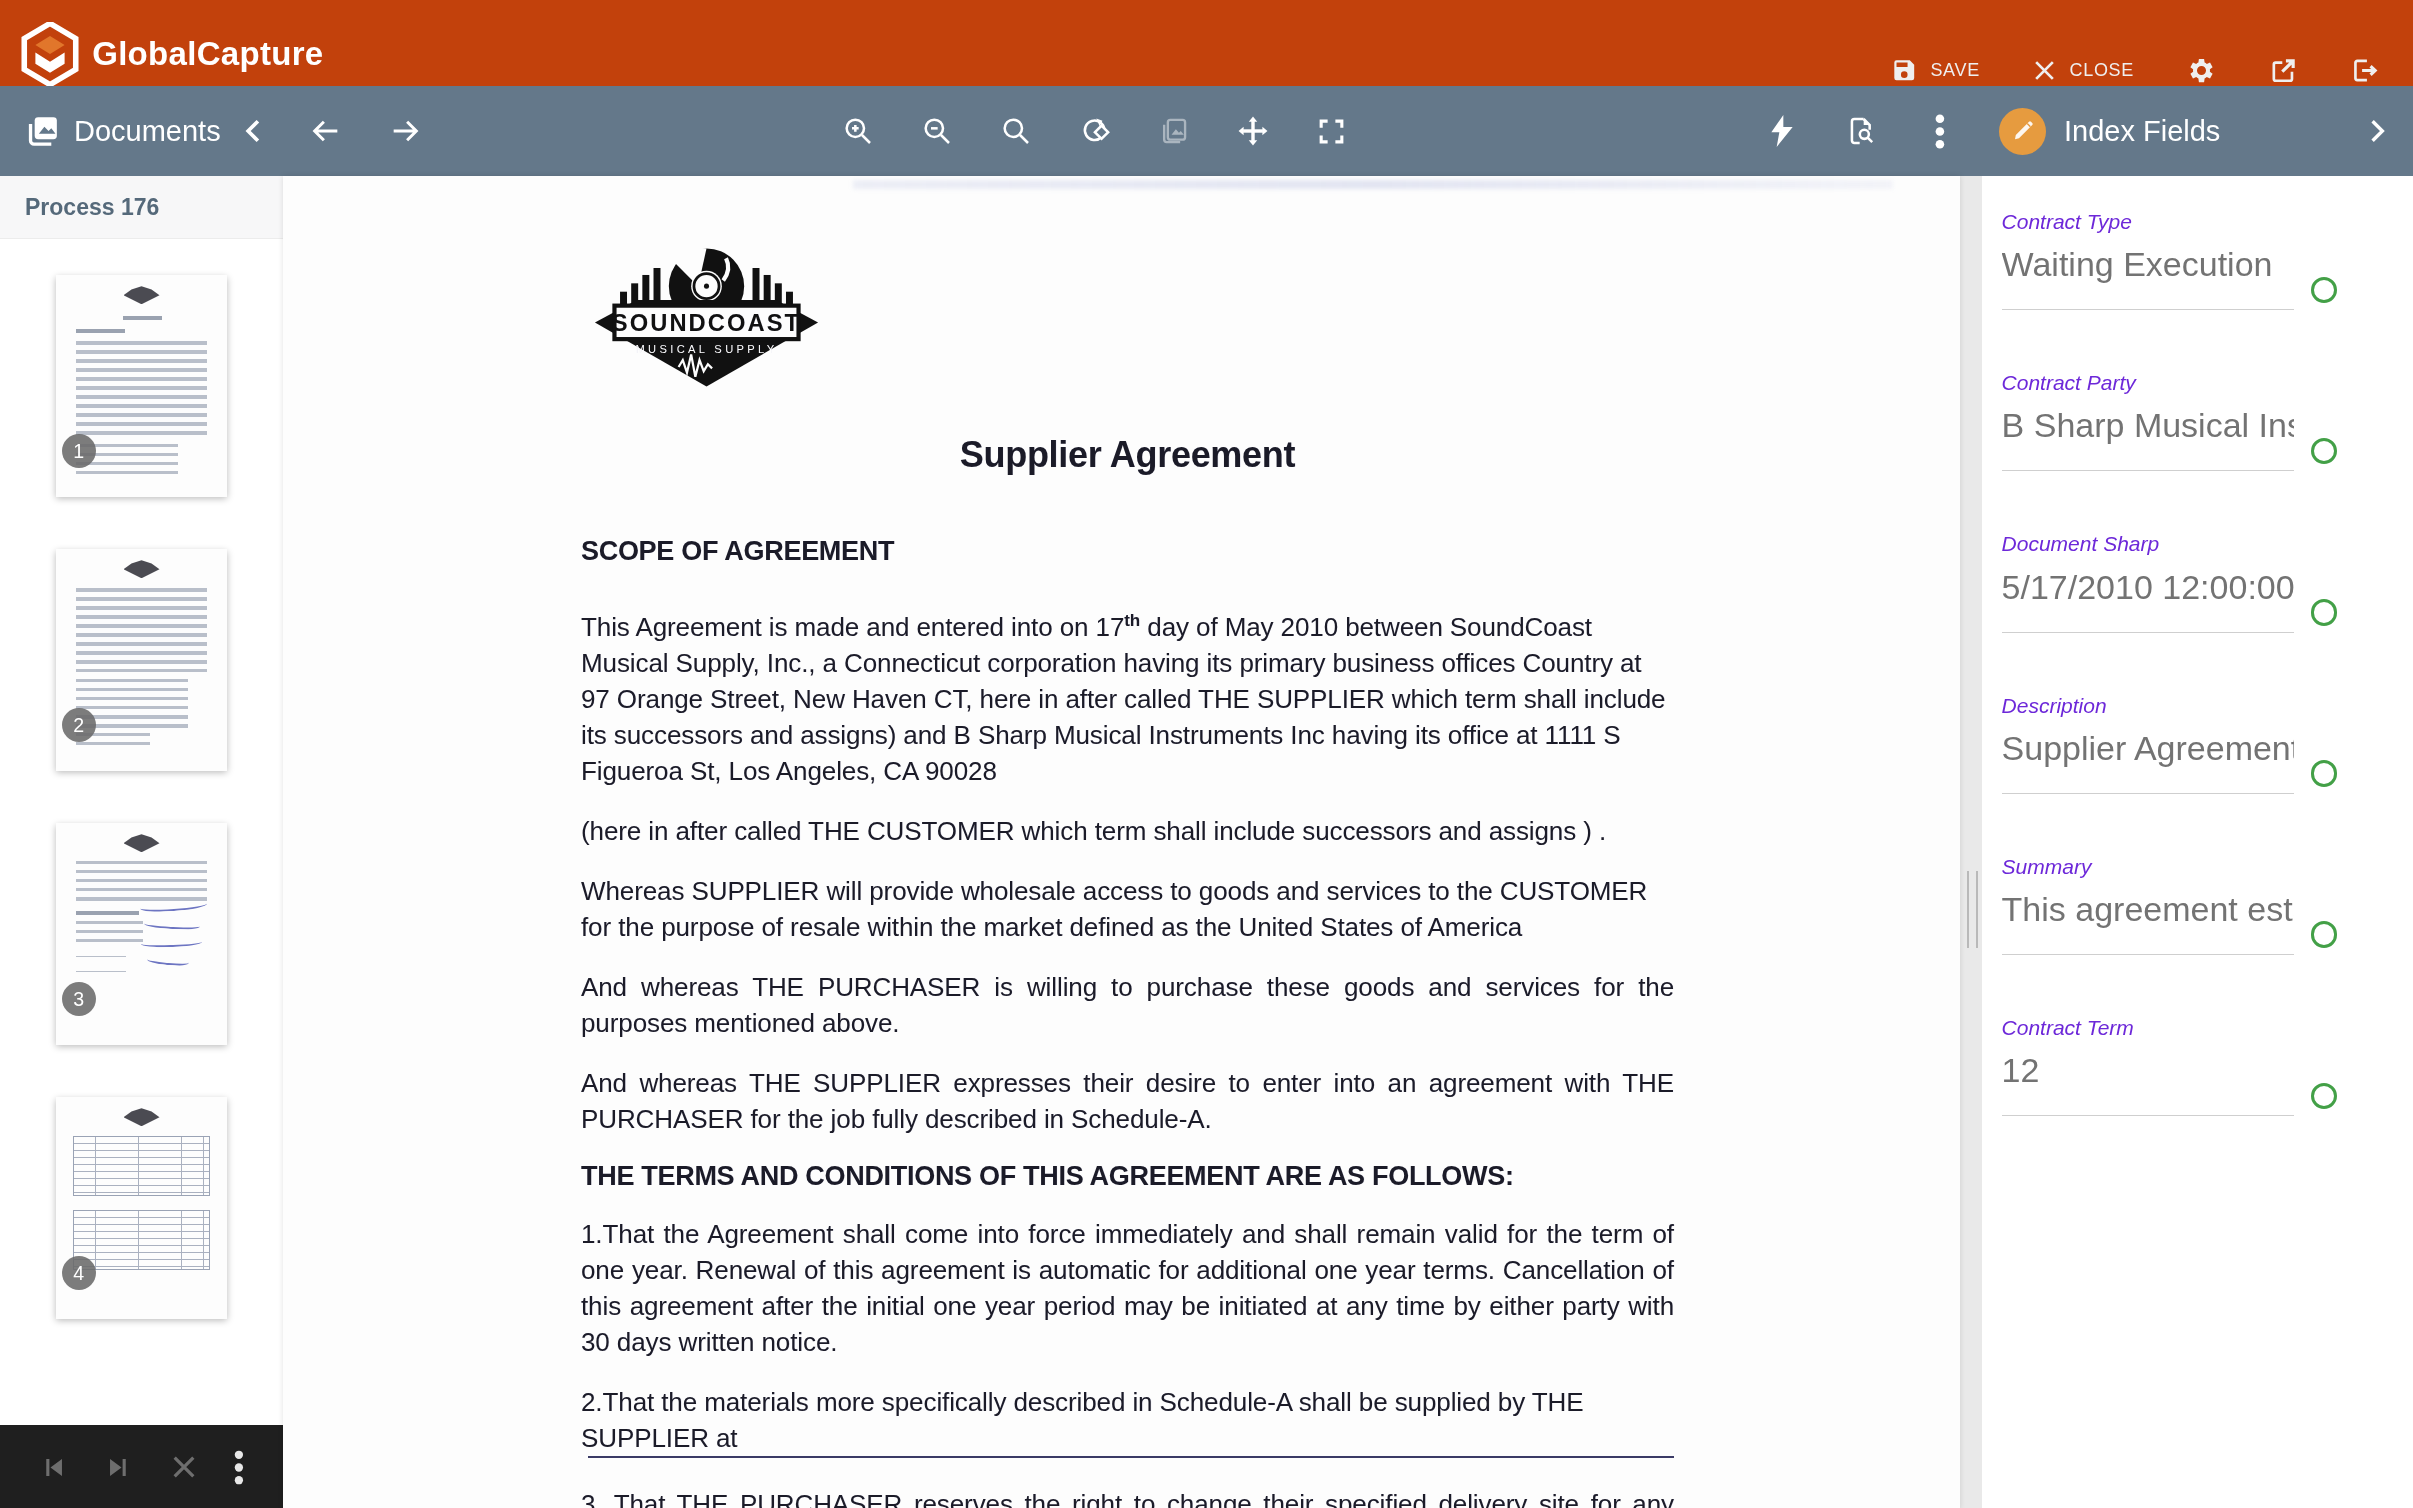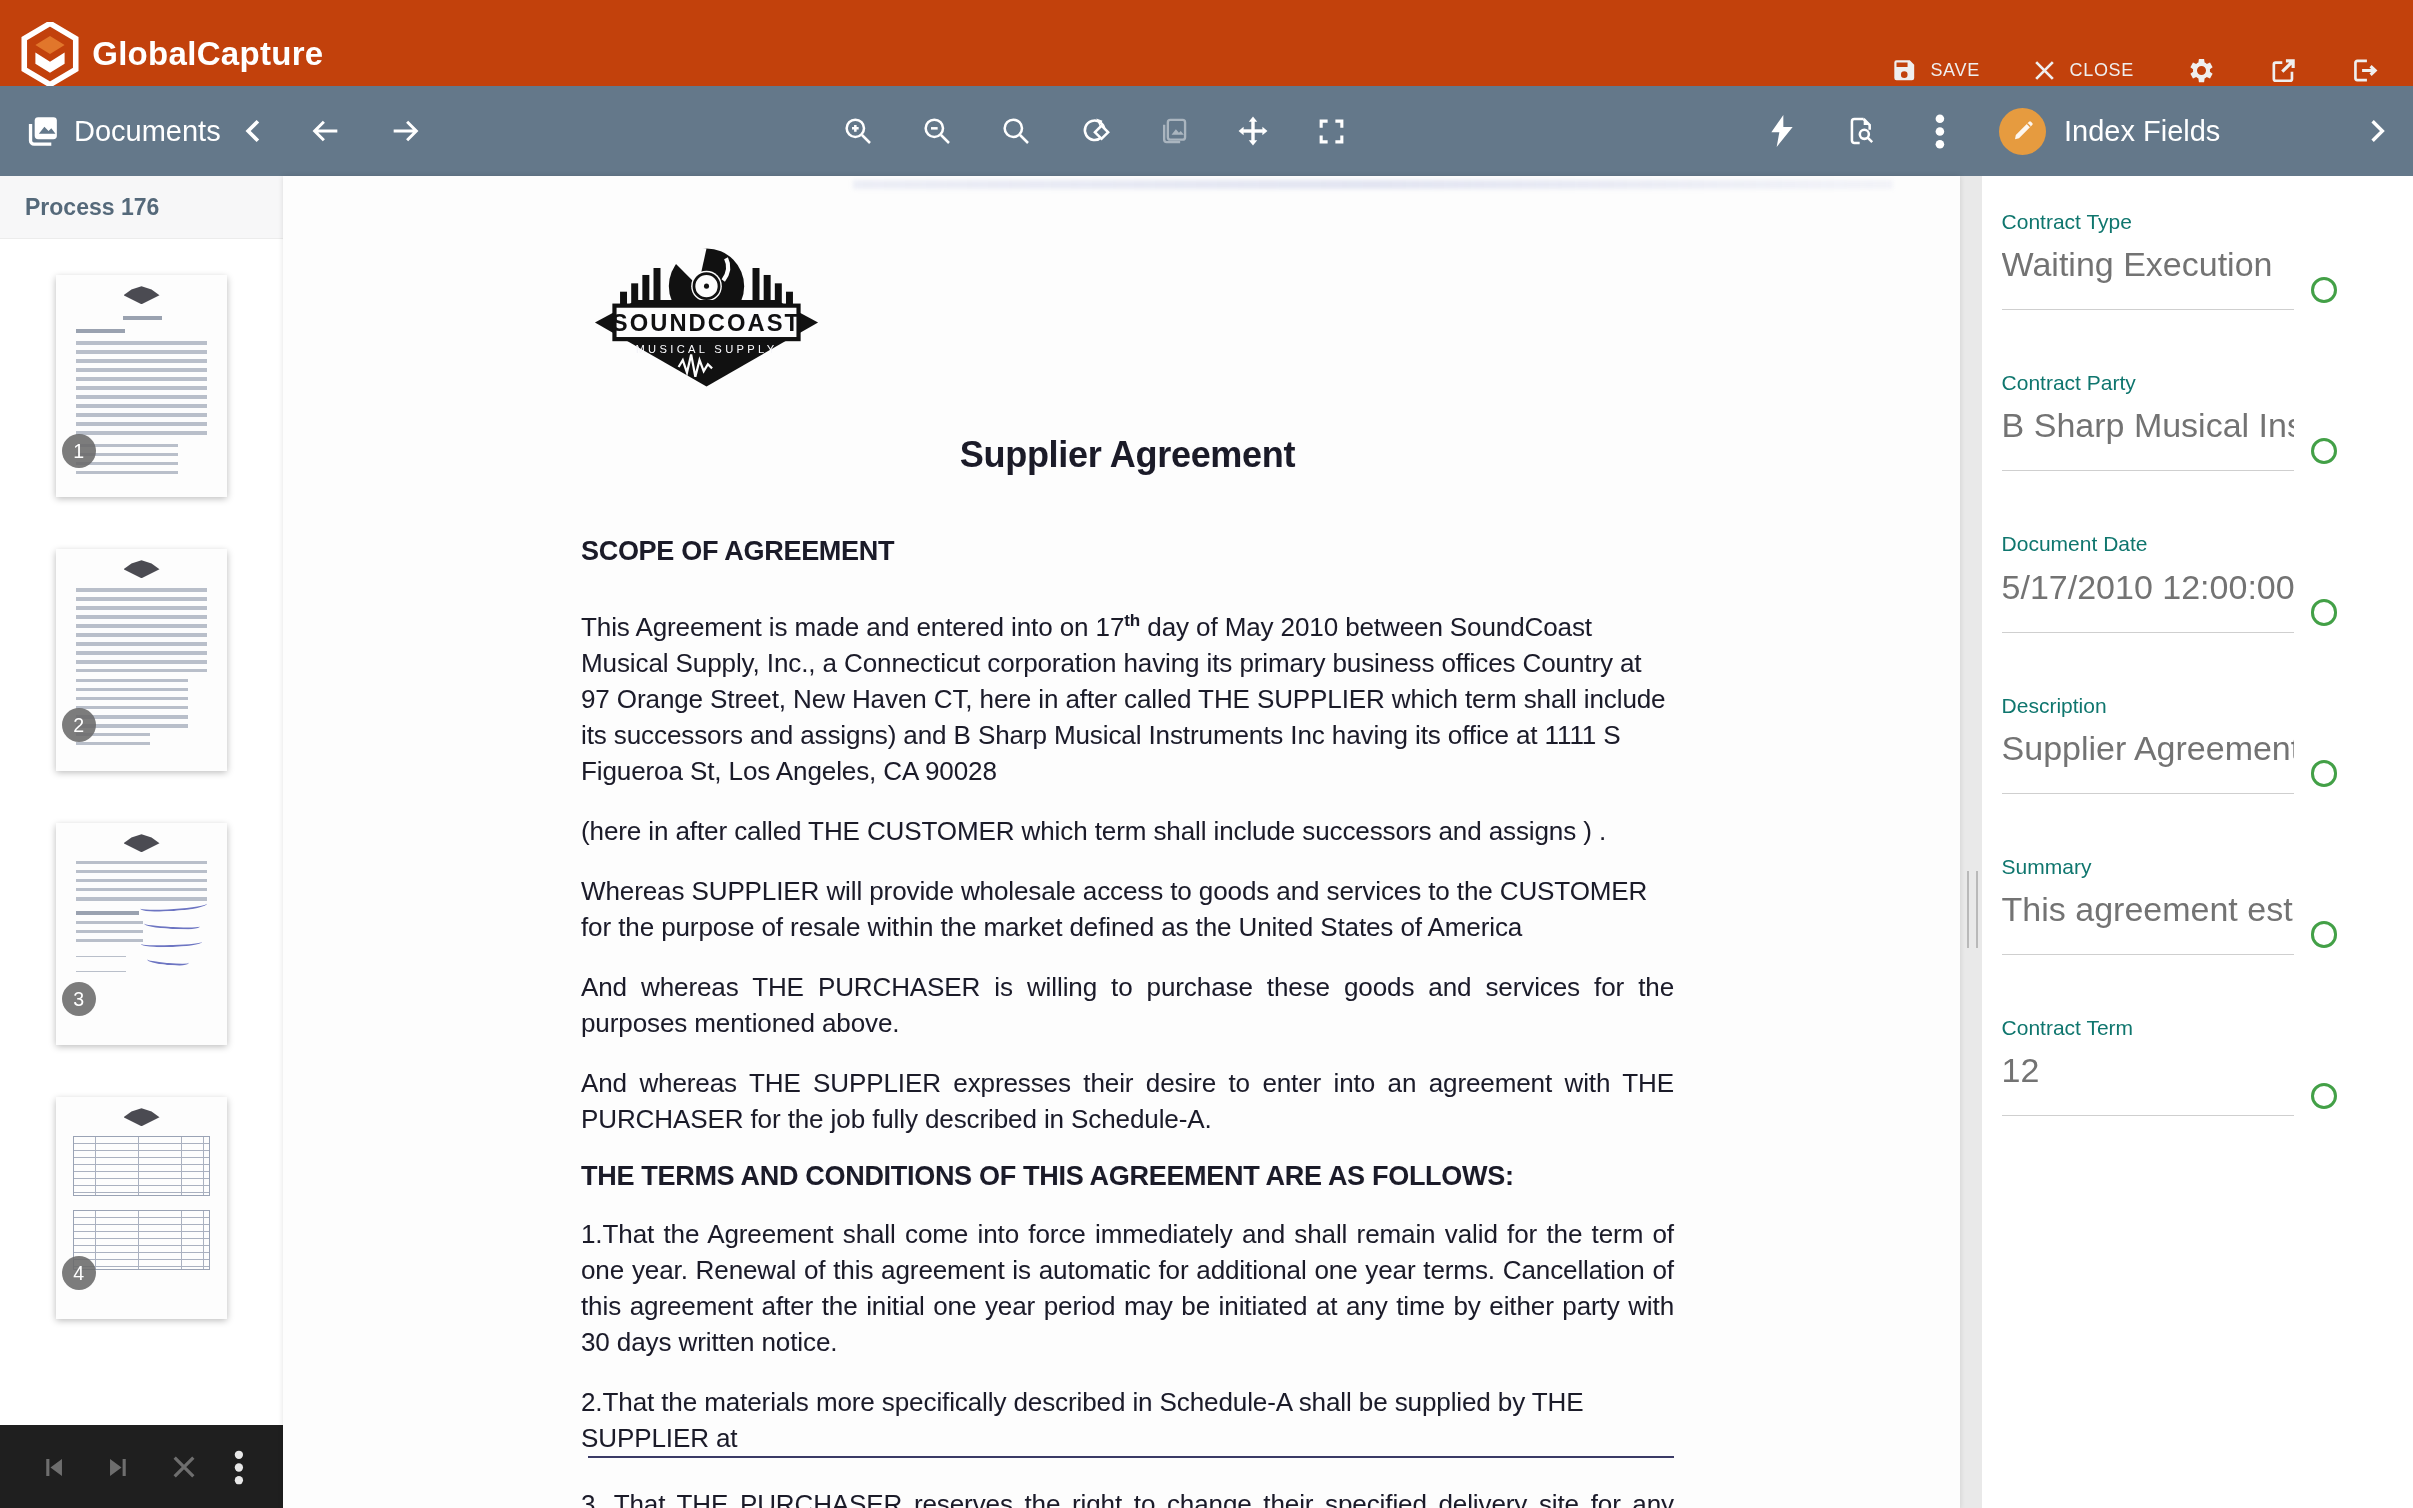--- a/index.html
+++ b/index.html
@@ -90,21 +90,21 @@
   .panel { position:absolute; left:1982px; top:0; width:432px; height:1423px; background:#fff; }
   .panel-header { height:90px; background:#64788a; color:#fff; display:flex; align-items:center;
     padding:0 26.5px 0 17px; }
   .panel-header .ptitle { font-size:29px; margin-left:18px; font-weight:400; }
   .panel-header .sp { flex:1; }
   .pencil-circle { width:47px; height:47px; border-radius:50%; background:#e69b3f;
     display:flex; align-items:center; justify-content:center; }
   .fields { padding:34px 77px 0 19.6px; }
   .field { display:flex; align-items:flex-end; margin-bottom:61px; }
   .fmain { flex:1; min-width:0; }
-  .flabel { font-size:21px; color:#0f766e; margin-bottom:11.2px; }
+  .flabel { font-size:21px; color:#6d28d9; margin-bottom:11.2px;font-style:italic; }
   .fvalue { font-size:34px; color:#737373; padding-bottom:25px; border-bottom:1.4px solid #cfcfcf;
     white-space:nowrap; overflow:hidden; }
   .fcircle { width:26.5px; height:26.5px; border-radius:50%; border:3.5px solid #43a047;
     margin:0 0 7px 17px; flex:none; cursor:pointer; }
 
   svg { display:block; }
 </style>
 </head>
 <body>
 
@@ -446,21 +446,21 @@
       <div class="field">
         <div class="fmain">
           <div class="flabel">Contract Party</div>
           <div class="fvalue">B Sharp Musical Instruments Inc</div>
         </div>
         <span class="fcircle"></span>
       </div>
 
       <div class="field">
         <div class="fmain">
-          <div class="flabel">Document Date</div>
+          <div class="flabel">Document Sharp</div>
           <div class="fvalue">5/17/2010 12:00:00 AM</div>
         </div>
         <span class="fcircle"></span>
       </div>
 
       <div class="field">
         <div class="fmain">
           <div class="flabel">Description</div>
           <div class="fvalue">Supplier Agreement</div>
         </div>

